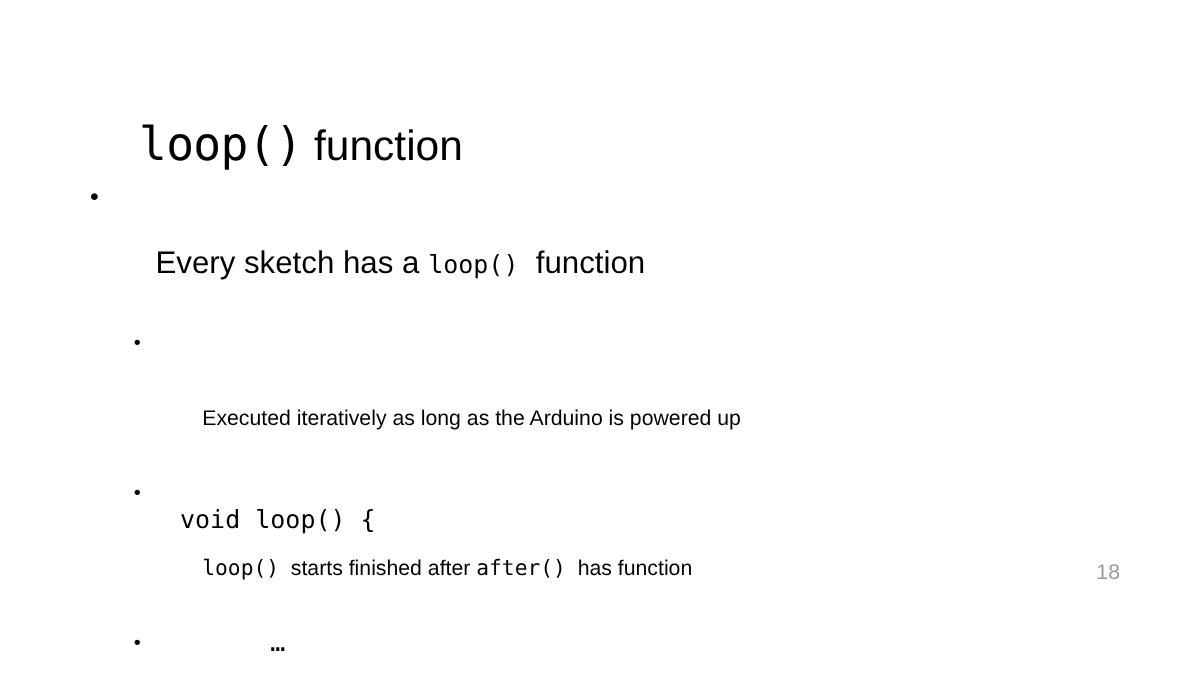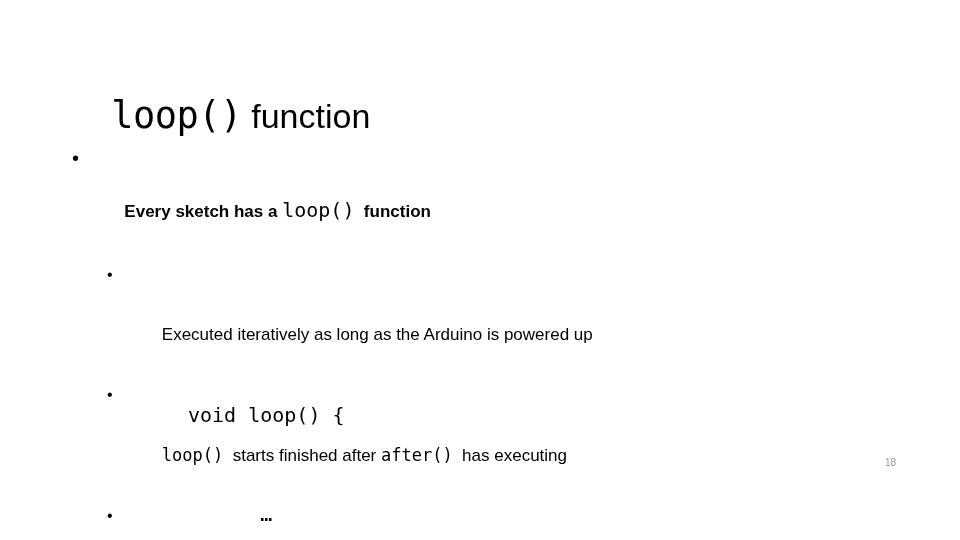--- a/index.html
+++ b/index.html
@@ -70,22 +70,22 @@
     font-size: 20px;
     line-height: 26px;
   }
   .bullet-l1 .mono {
     font-family: "DejaVu Sans Mono", "Liberation Mono", monospace;
     font-size: 20px;
     font-weight: 300;
   }
   .bullet-l1 .sans {
     font-family: "Liberation Sans", sans-serif;
-    font-size: 17px;
-    font-weight: 700;
+    font-size: 25px;
+    font-weight: 400;
   }
 
   .sub-list {
     margin-top: 4px;
     padding-left: 35px;
   }
 
   .bullet-l2 {
     position: relative;
     padding-left: 19px;
@@ -119,29 +119,28 @@
     top: 333px;
     font-family: "DejaVu Sans Mono", "Liberation Mono", monospace;
     font-size: 20px;
     font-weight: 300;
     line-height: 33px;
     white-space: pre;
     color: #000000;
   }
   .code-line {
     white-space: pre;
-    margin-left: 44px;
   }
 
   
   .slide-number {
     position: absolute;
     right: 64px;
     bottom: 16px;
-    font-size: 10px;
+    font-size: 17px;
     font-family: "Liberation Sans", sans-serif;
     color: #9a9a9a;
     font-weight: 400;
   }
 </style>
 </head>
 <body>
 
 <div class="slide">
 
@@ -158,21 +157,21 @@
 
     <div class="sub-list">
 
       <div class="bullet-l2">
         <span class="marker">•</span>
         <span class="sans">Executed iteratively as long as the Arduino is powered up</span>
       </div>
 
       <div class="bullet-l2">
         <span class="marker">•</span>
-        <span class="mono">loop()</span><span class="sans">  starts finished after </span><span class="mono">after()</span><span class="sans">  has executing</span>
+        <span class="mono">loop()</span><span class="sans">  starts finished after </span><span class="mono">after()</span><span class="sans">  has function</span>
       </div>
 
       <div class="bullet-l2">
         <span class="marker">•</span>
         
       </div>
 
     </div>
   </div>
 

